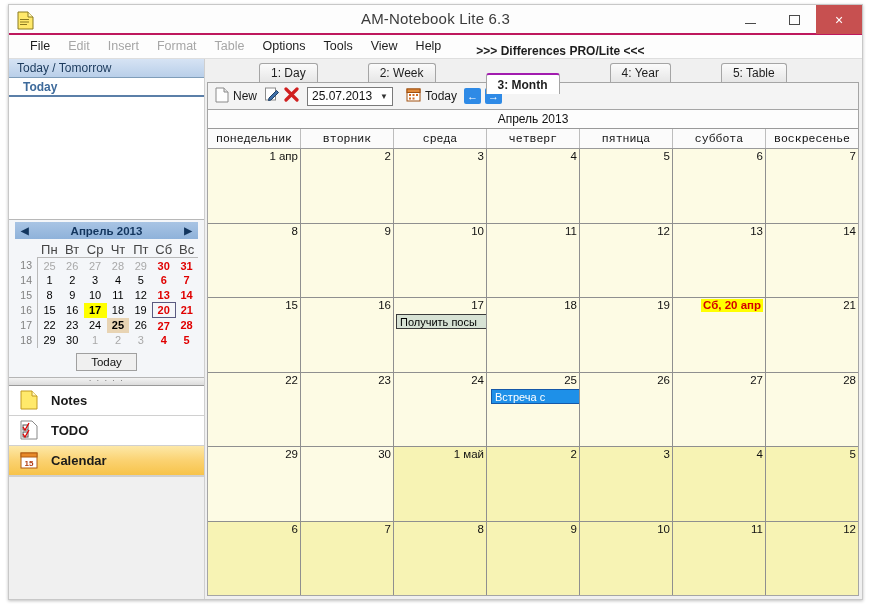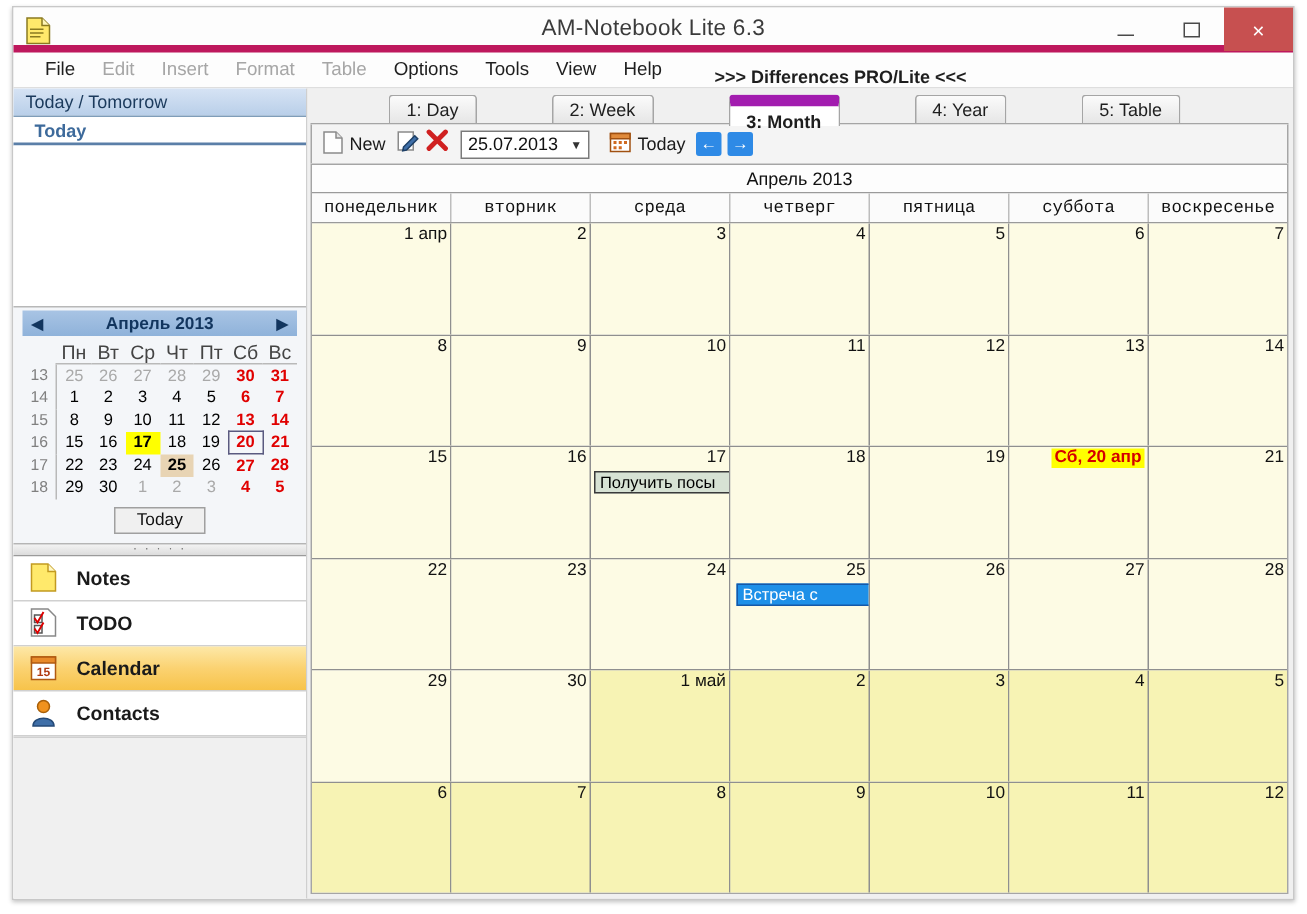--- a/index.html
+++ b/index.html
@@ -22,21 +22,21 @@
     display: flex;
     flex-direction: column;
   }
 
   
   #titlebar {
     height: 30px;
     background: #fdfdfd;
     position: relative;
     flex: 0 0 30px;
-    border-bottom: 5px solid #be185d;
+    border-bottom: 2px solid #be185d;
   }
   #app-icon {
     position: absolute; left: 8px; top: 6px;
     width: 17px; height: 19px;
   }
   #title-text {
     position: absolute;
     left: 0; right: 0; top: 5px;
     text-align: center;
     font-size: 15px;
@@ -191,22 +191,22 @@
     border: 1px solid #a5a5a5;
     border-bottom: none;
     margin-right: 2px;
     border-radius: 3px 3px 0 0;
     margin-left: 48px;
   }
   .tab.active {
     height: 21px; line-height: 20px;
     font-weight: bold;
     background: #ffffff;
-    border-top: 8px solid #a21caf;
-    position: relative; top: 2px;
+    border-top: 2px solid #a21caf;
+    position: relative; top: 12px;
     z-index: 2;
   }
 
   #toolbar {
     flex: 0 0 26px;
     display: flex; align-items: center;
     background: #f4f4f4;
     border-left: 1px solid #a5a5a5;
     border-right: 1px solid #a5a5a5;
     padding: 0 4px;
@@ -469,29 +469,20 @@
         <div class="module active">
           <span class="mi">
             <svg width="20" height="20" viewBox="0 0 20 20">
               <rect x="2" y="3" width="16" height="15" fill="#fff" stroke="#b05a10"></rect>
               <rect x="2" y="3" width="16" height="4" fill="#e88a2a" stroke="#b05a10"></rect>
               <text x="10" y="15.5" font-size="8" text-anchor="middle" fill="#b03a10" font-family="Liberation Sans">15</text>
             </svg>
           </span>
           <span>Calendar</span>
         </div>
-        <div class="module">
-          <span class="mi">
-            <svg width="20" height="20" viewBox="0 0 20 20">
-              <circle cx="10" cy="6" r="4" fill="#f0921e" stroke="#a85f08"></circle>
-              <path d="M3,19 C3,12 17,12 17,19 Z" fill="#3f6fa8" stroke="#244a77"></path>
-            </svg>
-          </span>
-          <span>Contacts</span>
-        </div>
       </div>
 
       <div id="sb-filler"></div>
     </div>
 
     <div id="right">
 
       <div id="tabstrip">
         <div class="tab">1: Day</div>
         <div class="tab">2: Week</div>

